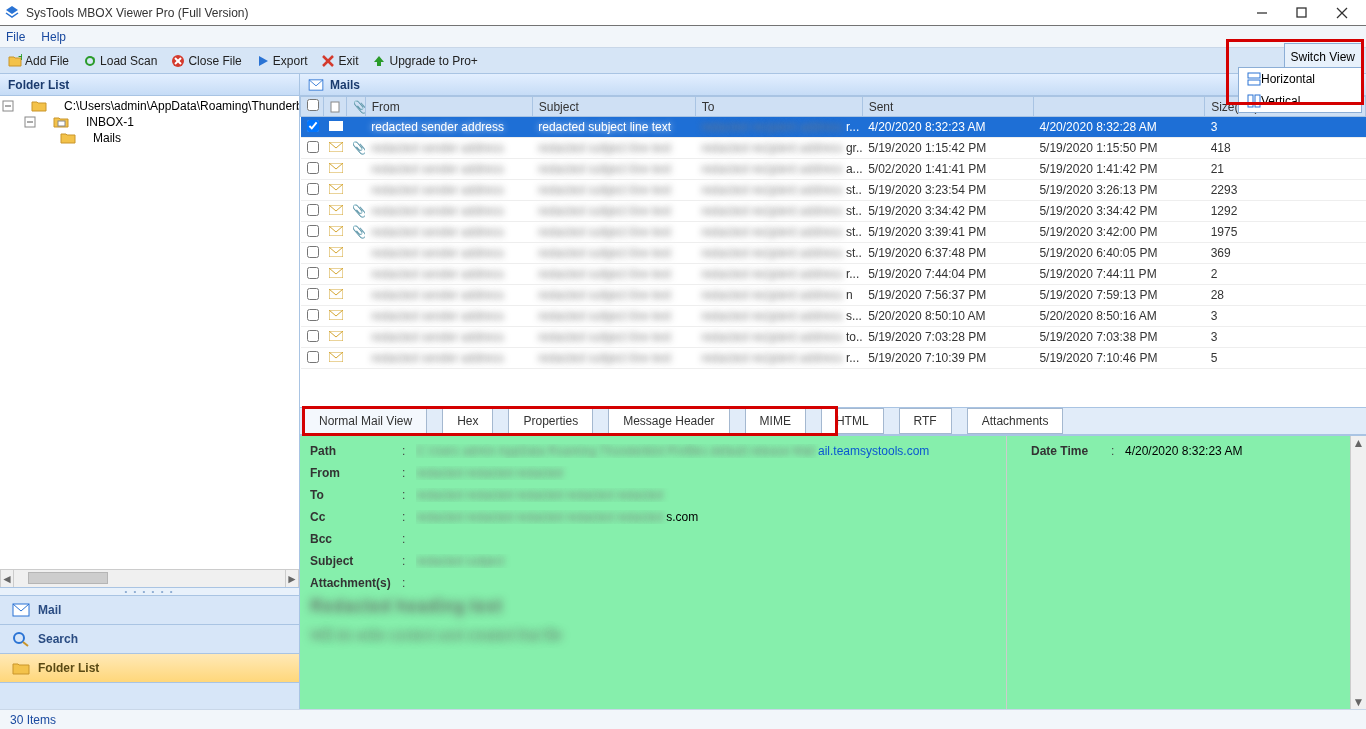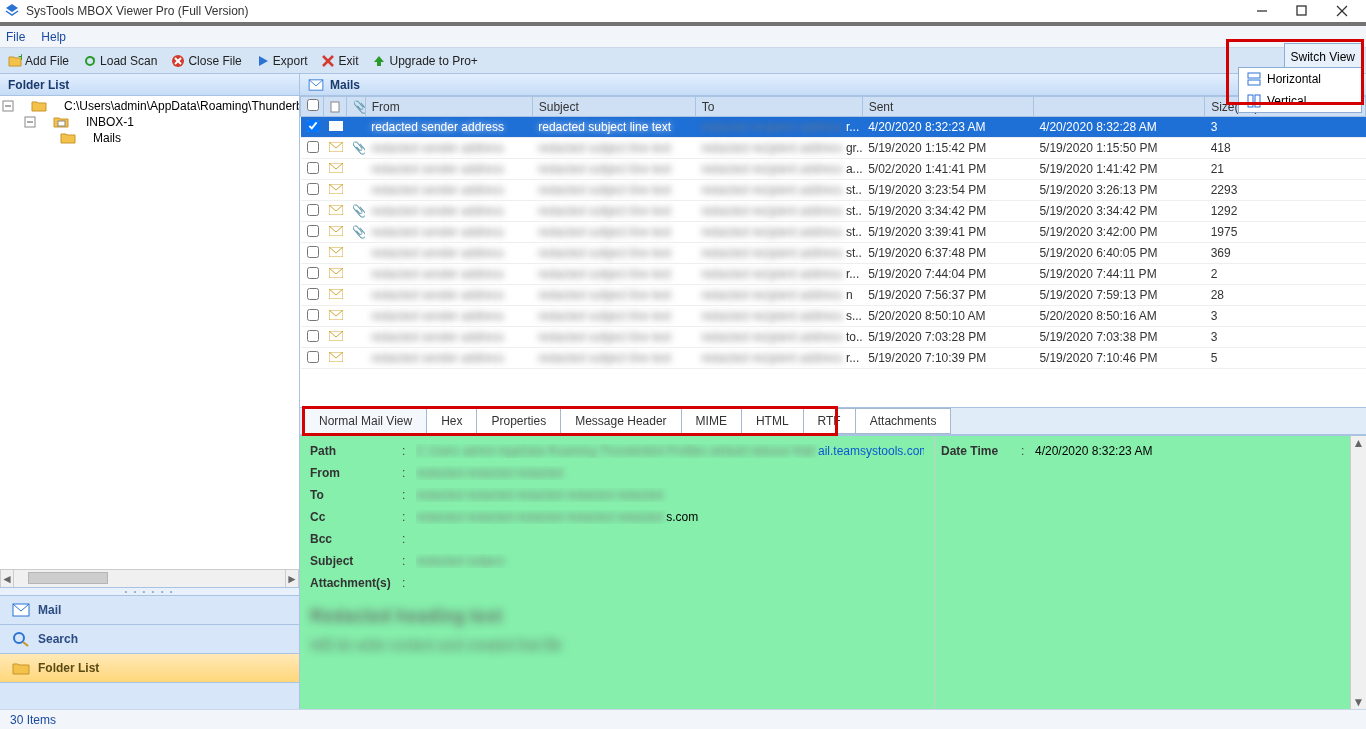--- a/index.html
+++ b/index.html
@@ -1,37 +1,37 @@
 <!DOCTYPE html>
 <html><head>
 <meta charset="utf-8">
 <style>
 * { margin: 0; padding: 0; box-sizing: border-box; font-family: "Segoe UI", Tahoma, sans-serif; font-size: 12px; }
 html, body { width: 1366px; height: 729px; overflow: hidden; background: #fff; }
 
 
-.titlebar { height: 26px; background: #fff; display: flex; align-items: center; padding: 0 4px; border-bottom: 4px solid #737373; }
+.titlebar { height: 26px; background: #fff; display: flex; align-items: center; padding: 0 4px; border-bottom: 1px solid #737373; }
 .titlebar .app-icon { width: 16px; height: 16px; margin-right: 6px; }
 .titlebar .title { flex: 1; font-size: 12px; color: #333; }
 .titlebar .win-btns { display: flex; gap: 0; }
 .titlebar .win-btn { width: 40px; height: 22px; display: flex; align-items: center; justify-content: center; color: #555; }
 
 
 .menubar { height: 22px; background: #f2f6fa; border-bottom: 1px solid #c9d7e8; display: flex; align-items: center; padding: 0 6px; gap: 16px; }
 .menubar .menu-item { color: #1a4aa0; font-size: 12px; cursor: pointer; }
 
 
 .toolbar { height: 26px; background: #d6e5f6; border-bottom: 1px solid #a9c4e3; display: flex; align-items: center; padding: 0 4px; gap: 6px; position: relative; }
 .toolbar .tb-btn { display: flex; align-items: center; gap: 3px; padding: 2px 4px; color: #222; cursor: pointer; }
 .toolbar .tb-btn .ico { width: 14px; height: 14px; display: inline-flex; align-items: center; justify-content: center; }
 .toolbar .spacer { flex: 1; }
 .switchview-wrap { position: relative; }
 .switchview-btn { display: flex; align-items: center; gap: 4px; padding: 2px 6px; border: 1px solid #8caed6; background: #e8f1fb; flex-direction: column; }
 .switchview-menu { position: absolute; top: 24px; right: 0; width: 124px; background: #fff; border: 1px solid #8caed6; z-index: 50; }
-.switchview-menu .svm-item { display: flex; align-items: center; gap: 6px; padding: 4px 8px; cursor: pointer; }
+.switchview-menu .svm-item { display: flex; align-items: center; padding: 4px 8px; cursor: pointer; }
 .red-box-tb { position: absolute; right: -2px; top: -4px; width: 138px; height: 66px; border: 3px solid #d40000; pointer-events: none; z-index: 100; }
 
 
 .workspace { display: flex; height: calc(729px - 26px - 22px - 26px - 20px); }
 .left-pane { width: 300px; display: flex; flex-direction: column; border-right: 1px solid #a9c4e3; background: #fff; }
 .right-pane { flex: 1; display: flex; flex-direction: column; overflow: hidden; }
 
 
 .panel-header { height: 22px; background: linear-gradient(#e3efff,#c6dcf6); border-bottom: 1px solid #a9c4e3; display: flex; align-items: center; padding: 0 8px; font-weight: bold; color: #1a3a6d; }
 .folder-tree { flex: 1; overflow: hidden; background: #fff; padding: 2px 0; }
@@ -80,28 +80,28 @@
 
 
 .tabs-row { height: 28px; background: #e1ecf9; border-top: 1px solid #a9c4e3; border-bottom: 1px solid #a9c4e3; display: flex; align-items: stretch; position: relative; }
 .tabs-row .tab { border: 1px solid #a4b8d0; background: #fff; padding: 4px 14px; color: #333; cursor: pointer; margin-right: -1px; display: flex; align-items: center; }
 .tabs-row .tab.active { background: #f4f8fd; }
 .red-box-tabs { position: absolute; left: 2px; top: -2px; height: 30px; width: 536px; border: 3px solid #d40000; pointer-events: none; z-index: 60; }
 
 
 .detail { flex: 0 0 auto; height: 274px; border-top: 1px solid #a9c4e3; display: flex; background: #86efac; position: relative; }
 .detail-left { flex: 1; padding: 6px 10px; display: flex; flex-direction: column; overflow: hidden; }
-.detail-right { width: 432px; border-left: 1px solid #ccc; padding: 6px 6px; }
+.detail-right { width: 360px; border-left: 1px solid #ccc; padding: 6px 24px; }
 .det-row { display: flex; margin-bottom: 4px; height: 18px; align-items: center; }
 .det-label { width: 92px; font-weight: bold; color: #333; }
 .det-colon { width: 14px; color: #444; }
 .det-val { flex: 1; overflow: hidden; white-space: nowrap; }
 .det-val .blurspan { color: transparent; text-shadow: 0 0 6px rgba(120,120,120,0.9); }
 .det-link { color: #0b57d0; }
-.body-area { margin-top: 10px; }
+.body-area { }
 .body-area .b1, .body-area .b2 { color: transparent; text-shadow: 0 0 8px rgba(100,100,100,0.9); margin-bottom: 10px; }
 .body-area .b1 { font-size: 18px; font-weight: bold; }
 .body-area .b2 { font-size: 14px; }
 .det-vsb { position: absolute; right: 0; top: 0; bottom: 0; width: 16px; background: #f0f0f0; border-left: 1px solid #ccc; display: flex; flex-direction: column; }
 .det-vsb .arrow { height: 14px; display: flex; align-items: center; justify-content: center; color: #666; }
 .det-vsb .track { flex: 1; }
 
 
 .statusbar { height: 20px; background: #f2f6fa; border-top: 1px solid #c9d7e8; display: flex; align-items: center; padding: 0 10px; color: #1a4aa0; }
 
@@ -530,21 +530,21 @@
               <td>5/19/2020 7:10:39 PM</td>
               <td>5/19/2020 7:10:46 PM</td>
               <td>5</td>
             </tr>
           </tbody>
       </table>
     </div>
 
     <div class="tabs-row">
       <div class="red-box-tabs"></div>
-      <div id="tabs-container" style="display:flex; margin-left:4px;">
+      <div id="tabs-container" style="display:flex; margin-left:4px;gap:16px;">
           <div class="tab active">Normal Mail View</div>
           <div class="tab">Hex</div>
           <div class="tab">Properties</div>
           <div class="tab">Message Header</div>
           <div class="tab">MIME</div>
           <div class="tab">HTML</div>
           <div class="tab">RTF</div>
           <div class="tab">Attachments</div>
         </div>
     </div>

